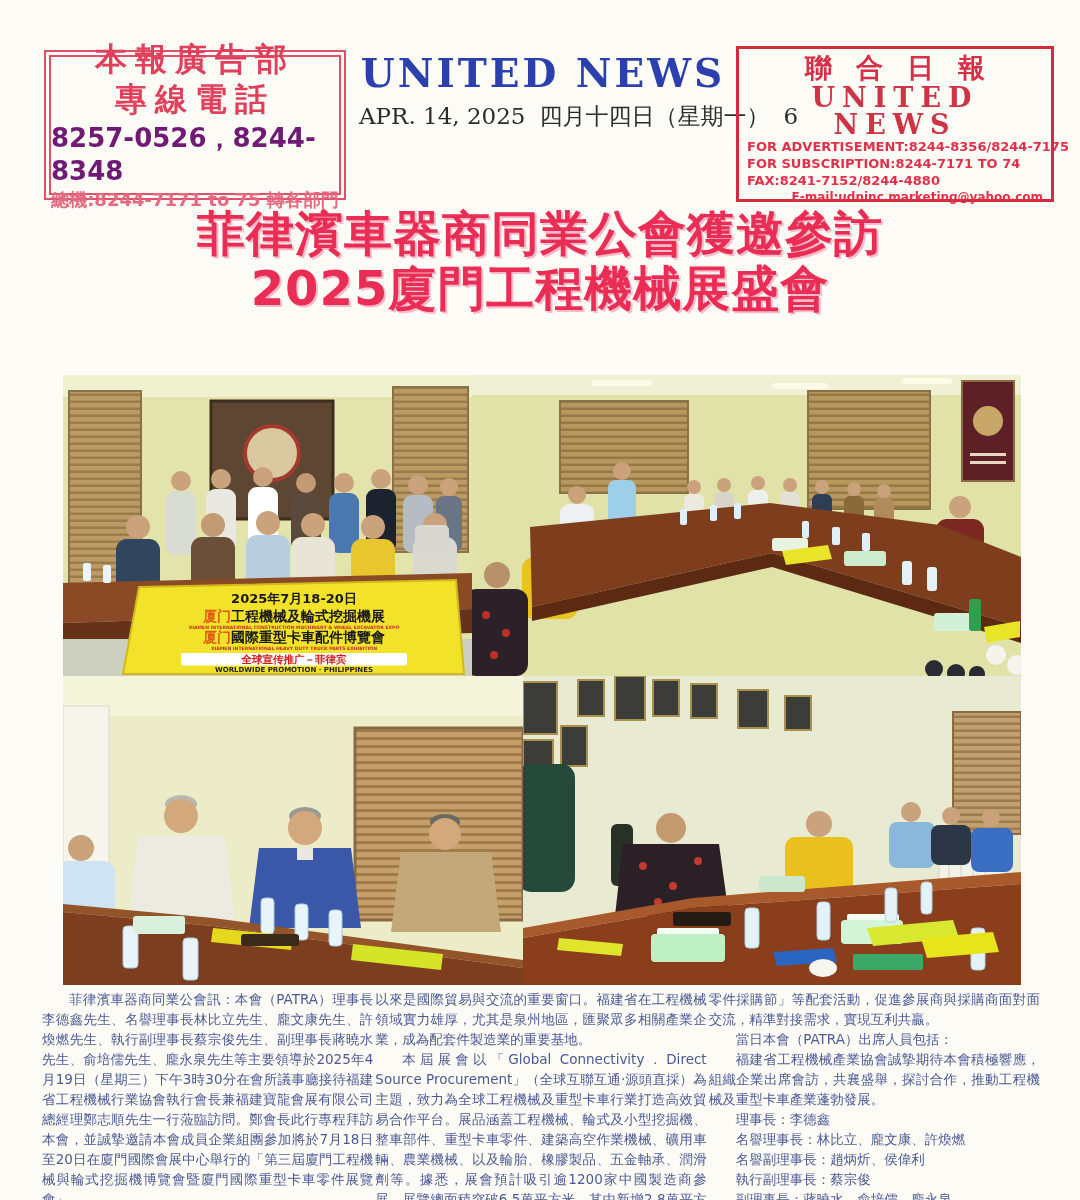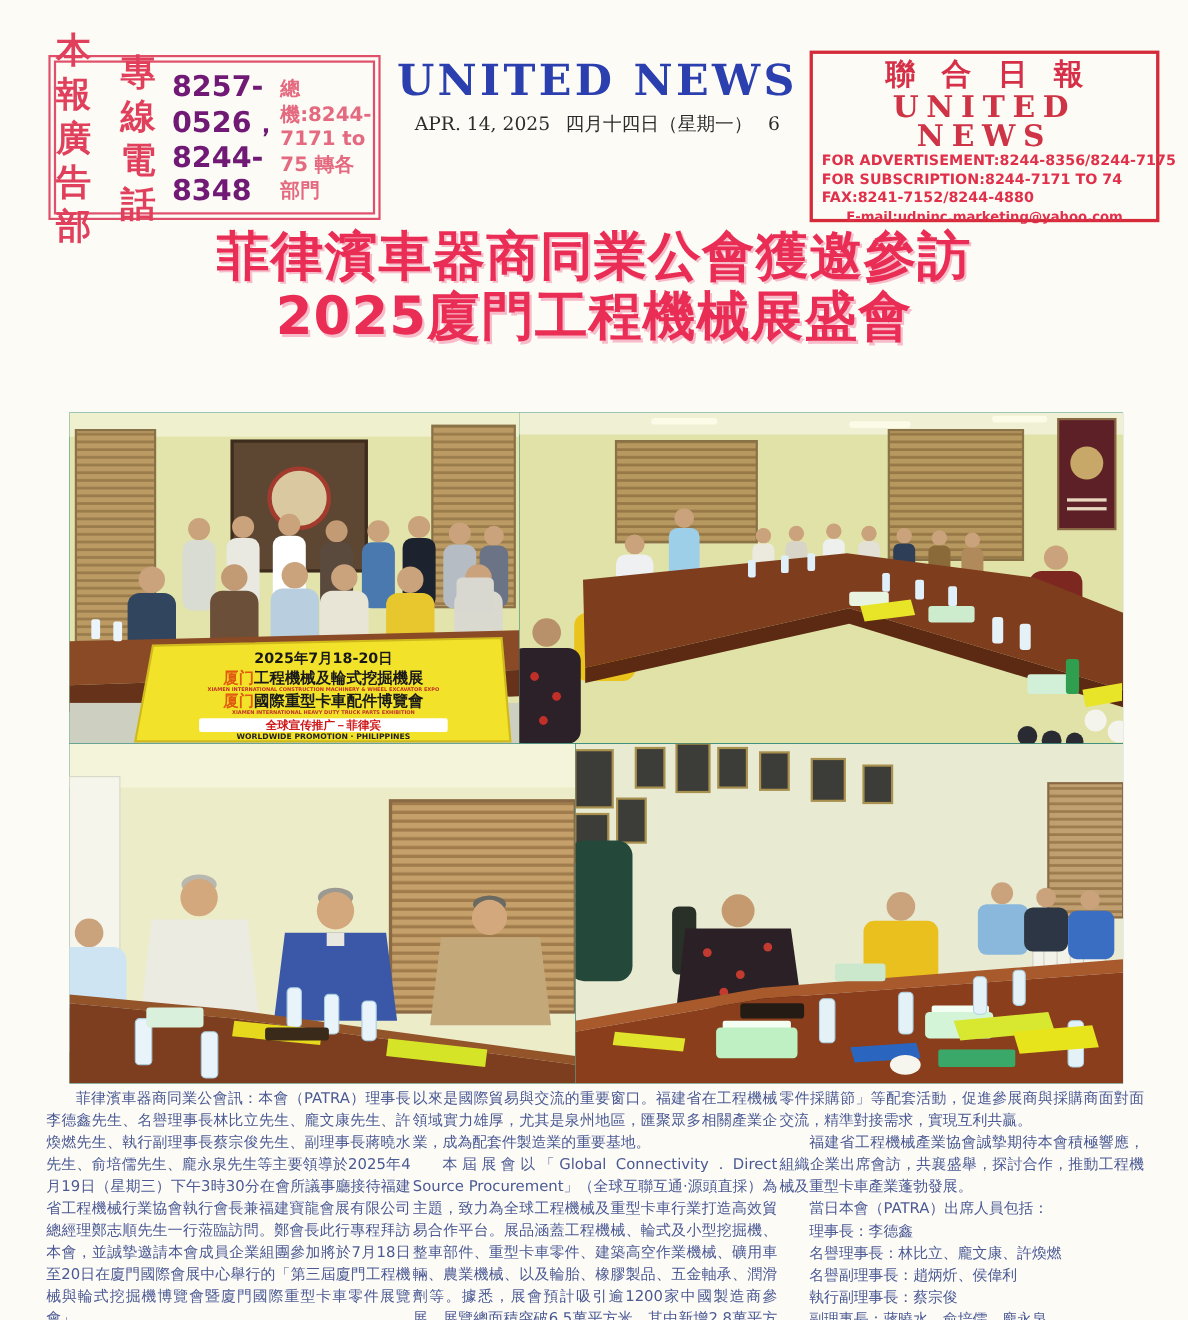--- a/index.html
+++ b/index.html
@@ -8,47 +8,47 @@
     background:#fcfbf6;overflow:hidden;
     font-family:"DejaVu Sans","Liberation Sans",sans-serif;
   }
   
   .ad-box{
     position:absolute;left:44px;top:50px;width:302px;height:150px;
     border:2px solid #e0506a;padding:3px;box-sizing:border-box;
   }
   .ad-box-inner{
     border:2px solid #e0506a;height:100%;box-sizing:border-box;
-    display:flex;flex-direction:row;justify-content:space-between;align-items:center;
+    display:flex;flex-direction:column;justify-content:center;align-items:center;
   }
   .ad-line-big{font-size:32px;font-weight:bold;color:#e1405c;letter-spacing:8px;line-height:1.25;}
   .ad-line-phone{font-size:26px;font-weight:bold;color:#701a75;margin-top:2px;}
   .ad-line-trunk{font-size:18px;font-weight:bold;color:#e46a80;margin-top:2px;}
   .masthead{position:absolute;left:352px;top:52px;width:382px;text-align:center;}
   .masthead-cn{
     font-size:62px;font-weight:bold;color:#e01d24;
     letter-spacing:28px;text-indent:28px;white-space:nowrap;line-height:1.0;
   }
   .masthead-en{
     font-family:"DejaVu Serif","Liberation Serif",serif;
     font-size:39px;font-weight:bold;color:#2b3fae;letter-spacing:3px;margin-top:2px;line-height:1.0;
   }
   .dateline{
     font-family:"DejaVu Serif","Liberation Serif",serif;
-    font-size:17px;color:#2c2c2c;margin-top:8px;white-space:nowrap;
+    font-size:23px;color:#2c2c2c;margin-top:8px;white-space:nowrap;
   }
   .dateline span{margin:0 7px;}
   .contact-box{
     position:absolute;left:736px;top:46px;width:318px;height:156px;
     border:3px solid #d42a3a;box-sizing:border-box;padding:4px 8px;text-align:center;
   }
   .cb-cn{font-size:27px;font-weight:bold;color:#d62f48;letter-spacing:24px;text-indent:24px;white-space:nowrap;line-height:1.1;}
   .cb-en{font-family:"DejaVu Serif","Liberation Serif",serif;font-size:27px;font-weight:bold;color:#cf3346;letter-spacing:7px;line-height:1.0;margin-top:1px;}
   .cb-line{font-size:13px;font-weight:bold;color:#e0304a;text-align:left;line-height:1.32;white-space:nowrap;}
-  .cb-email{font-size:12px;font-weight:bold;color:#e0304a;text-align:center;margin-top:1px;}
+  .cb-email{font-size:12px;font-weight:bold;color:#e0304a;text-align:right;margin-top:1px;}
   
   .headline{
     position:absolute;left:0;top:206px;width:1080px;text-align:center;
     font-weight:bold;color:#ea2d55;line-height:1.14;
     text-shadow:2px 2px 0 #f6bcca;
   }
   .headline .hl{display:block;font-size:48px;letter-spacing:1px;}
   
   .photos{position:absolute;left:63px;top:375px;width:958px;height:610px;background:#0f766e;}
   .photo{position:absolute;overflow:hidden;}
@@ -379,22 +379,22 @@
       <p>菲律濱車器商同業公會訊：本會（PATRA）理事長李德鑫先生、名譽理事長林比立先生、龐文康先生、許煥燃先生、執行副理事長蔡宗俊先生、副理事長蔣曉水先生、俞培儒先生、龐永泉先生等主要領導於2025年4月19日（星期三）下午3時30分在會所議事廳接待福建省工程機械行業協會執行會長兼福建寶龍會展有限公司總經理鄭志順先生一行蒞臨訪問。鄭會長此行專程拜訪本會，並誠摯邀請本會成員企業組團參加將於7月18日至20日在廈門國際會展中心舉行的「第三屆廈門工程機械與輪式挖掘機博覽會暨廈門國際重型卡車零件展覽會」。</p>
 
     </div>
     <div class="col">
       <p class="noindent">以來是國際貿易與交流的重要窗口。福建省在工程機械領域實力雄厚，尤其是泉州地區，匯聚眾多相關產業企業，成為配套件製造業的重要基地。</p>
       <p>本屆展會以「Global Connectivity．Direct Source Procurement」（全球互聯互通·源頭直採）為主題，致力為全球工程機械及重型卡車行業打造高效貿易合作平台。展品涵蓋工程機械、輪式及小型挖掘機、整車部件、重型卡車零件、建築高空作業機械、礦用車輛、農業機械、以及輪胎、橡膠製品、五金軸承、潤滑劑等。據悉，展會預計吸引逾1200家中國製造商參展，展覽總面積突破6.5萬平方米，其中新增2.8萬平方米專區，重點展示輪式及小型挖掘機等熱門品類，為專業觀眾提供全方位、專業的觀展體驗。</p>
 
     </div>
     <div class="col">
       <p class="noindent">零件採購節」等配套活動，促進參展商與採購商面對面交流，精準對接需求，實現互利共贏。</p>
+      <p>當日本會（PATRA）出席人員包括：</p>
       <p>福建省工程機械產業協會誠摯期待本會積極響應，組織企業出席會訪，共襄盛舉，探討合作，推動工程機械及重型卡車產業蓬勃發展。</p>
-      <p>當日本會（PATRA）出席人員包括：</p>
       <div class="roster">
         <div>理事長：李德鑫</div>
         <div>名譽理事長：林比立、龐文康、許煥燃</div>
         <div>名譽副理事長：趙炳炘、侯偉利</div>
         <div>執行副理事長：蔡宗俊</div>
         <div>副理事長：蔣曉水、俞培儒、龐永泉</div>
 
       </div>
     </div>
   </div>

